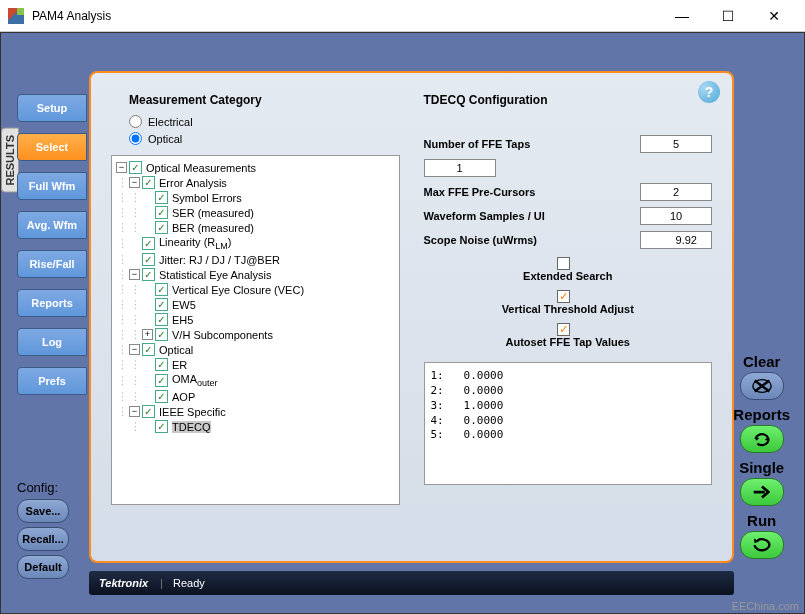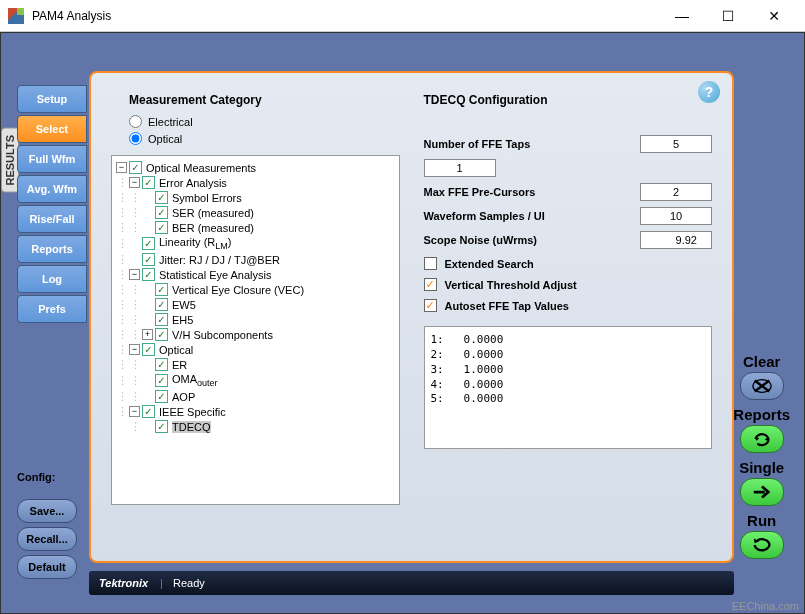--- a/index.html
+++ b/index.html
@@ -8,28 +8,28 @@
 .titlebar { height: 32px; background: #fff; border-bottom: 1px solid #ccc; display: flex; align-items: center; padding: 0 8px; }
 .titlebar-icon { width: 16px; height: 16px; background: linear-gradient(135deg, #c94b2f 0%, #c94b2f 40%, #3b6fa6 40%, #3b6fa6 100%); margin-right: 8px; position: relative; }
 .titlebar-icon::after { content: ""; position: absolute; left: 9px; top: 0; width: 7px; height: 7px; background: #8bc34a; }
 .titlebar-text { font-size: 12px; color: #000; }
 .titlebar-controls { margin-left: auto; display: flex; }
 .titlebar-btn { width: 46px; height: 30px; display: flex; align-items: center; justify-content: center; font-size: 14px; cursor: pointer; }
 
 .app-body { position: absolute; top: 32px; left: 0; right: 0; bottom: 0; background: #6275a8; border: 1px solid #333; }
 
 .side-tabs { position: absolute; left: 16px; top: 52px; display: flex; flex-direction: column; }
-.side-tab { width: 70px; height: 28px; background: linear-gradient(#7ea9e2, #5f97db); border: 1px solid #3c5c88; border-radius: 4px 0 0 4px; margin-bottom: 2px; color: #fff; font-size: 11px; font-weight: bold; display: flex; align-items: center; justify-content: center; cursor: pointer; }
+.side-tab { width: 70px; height: 28px; background: linear-gradient(#7ea9e2, #5f97db); border: 1px solid #3c5c88; border-radius: 4px 0 0 4px; margin-bottom: 2px; color: #fff; font-size: 11px; font-weight: bold; display: flex; align-items: center; justify-content: center; cursor: pointer; margin-top: 9px; }
 .side-tab.active { background: linear-gradient(#ffb04a, #ff9020); color: #fff; }
 
 .results-tab { position: absolute; left: 0; top: 95px; writing-mode: vertical-rl; transform: rotate(180deg); background: #e2e2e2; border: 1px solid #999; padding: 6px 2px; font-size: 11px; font-weight: bold; color: #333; border-radius: 0 4px 4px 0; }
 
 .config-buttons { position: absolute; left: 16px; bottom: 30px; display: flex; flex-direction: column; }
-.config-label { color: #000; font-size: 11px; font-weight: bold; margin-bottom: 16px; }
-.config-btn { width: 60px; height: 24px; background: linear-gradient(#8ea8d4, #6b88b9); border: 1px solid #3b4e73; border-radius: 11px; color: #000; font-size: 11px; font-weight: bold; margin-bottom: 4px; cursor: pointer; }
+.config-label { color: #000; font-size: 13px; font-weight: normal; margin-bottom: 4px; }
+.config-btn { width: 52px; height: 24px; background: linear-gradient(#8ea8d4, #6b88b9); border: 1px solid #3b4e73; border-radius: 11px; color: #000; font-size: 11px; font-weight: bold; margin-bottom: 4px; cursor: pointer; }
 
 .right-buttons { position: absolute; right: 14px; top: 320px; display: flex; flex-direction: column; align-items: center; }
 .right-btn-label { color: #000; font-size: 15px; font-weight: bold; margin-bottom: 2px; }
 .right-btn { width: 44px; height: 28px; background: linear-gradient(#6ef06e, #3cc83c); border: 1px solid #2a7a2a; border-radius: 13px; display: flex; align-items: center; justify-content: center; cursor: pointer; margin-bottom: 6px; }
 .right-btn.clear { background: linear-gradient(#8ea8d4, #6b88b9); border-color: #3b4e73; }
 .right-btn svg { width: 22px; height: 20px; }
 
 .main-panel { position: absolute; left: 88px; top: 38px; right: 70px; bottom: 50px; background: linear-gradient(180deg, #e4eaf1 0%, #d5dde8 100%); border: 2px solid #ff8a20; border-radius: 8px; display: flex; padding: 12px; }
 .left-col { flex: 1; background: transparent; padding: 8px; margin-right: 8px; }
 .right-col { flex: 1; background: transparent; padding: 8px; }
@@ -46,21 +46,21 @@
 .tree-spacer { width: 13px; display: inline-block; }
 .tree-v { width: 13px; display: inline-block; text-align: center; color: #bbb; }
 .tree-chk { width: 13px; height: 13px; border: 1px solid #4a8; display: inline-flex; align-items: center; justify-content: center; font-size: 10px; color: #2a7a2a; margin-right: 4px; cursor: pointer; background: #fff; }
 .tree-label { cursor: pointer; }
 .tree-label.selected { background: #c9c9c9; }
 .sub { font-size: 9px; vertical-align: sub; }
 
 .cfg-row { display: flex; align-items: center; margin: 6px 0; }
 .cfg-label { font-size: 11px; font-weight: bold; flex: 1; }
 .cfg-input { width: 72px; border: 1px solid #888; background: #fff; font-size: 11px; padding: 2px 4px; text-align: center; }
-.cfg-chk-row { display: flex; align-items: center; margin: 8px 0; }
+.cfg-chk-row { display: flex; align-items: center; margin: 8px 0; flex-direction: column; }
 .cfg-chk { width: 13px; height: 13px; border: 1px solid #666; margin-right: 8px; display: inline-flex; align-items: center; justify-content: center; font-size: 11px; color: #ff7a00; background: #fff; cursor: pointer; }
 .cfg-chk.checked::after { content: "✓"; }
 
 .output-box { border: 1px solid #999; background: #fff; margin-top: 14px; padding: 6px; font-family: monospace; font-size: 11px; line-height: 1.35; height: 123px; white-space: pre; overflow: auto; }
 
 .status-bar { position: absolute; left: 88px; right: 70px; bottom: 18px; height: 24px; background: linear-gradient(#1f2b44, #0b1220); border-radius: 3px; display: flex; align-items: center; padding: 0 10px; color: #fff; font-size: 11px; }
 .status-bar .brand { font-weight: bold; font-style: italic; margin-right: 12px; font-family: 'Arial'; }
 .status-bar .divider { color: #777; margin-right: 10px; }
 
 .watermark { position: absolute; right: 6px; bottom: 2px; font-size: 11px; color: #999; }

